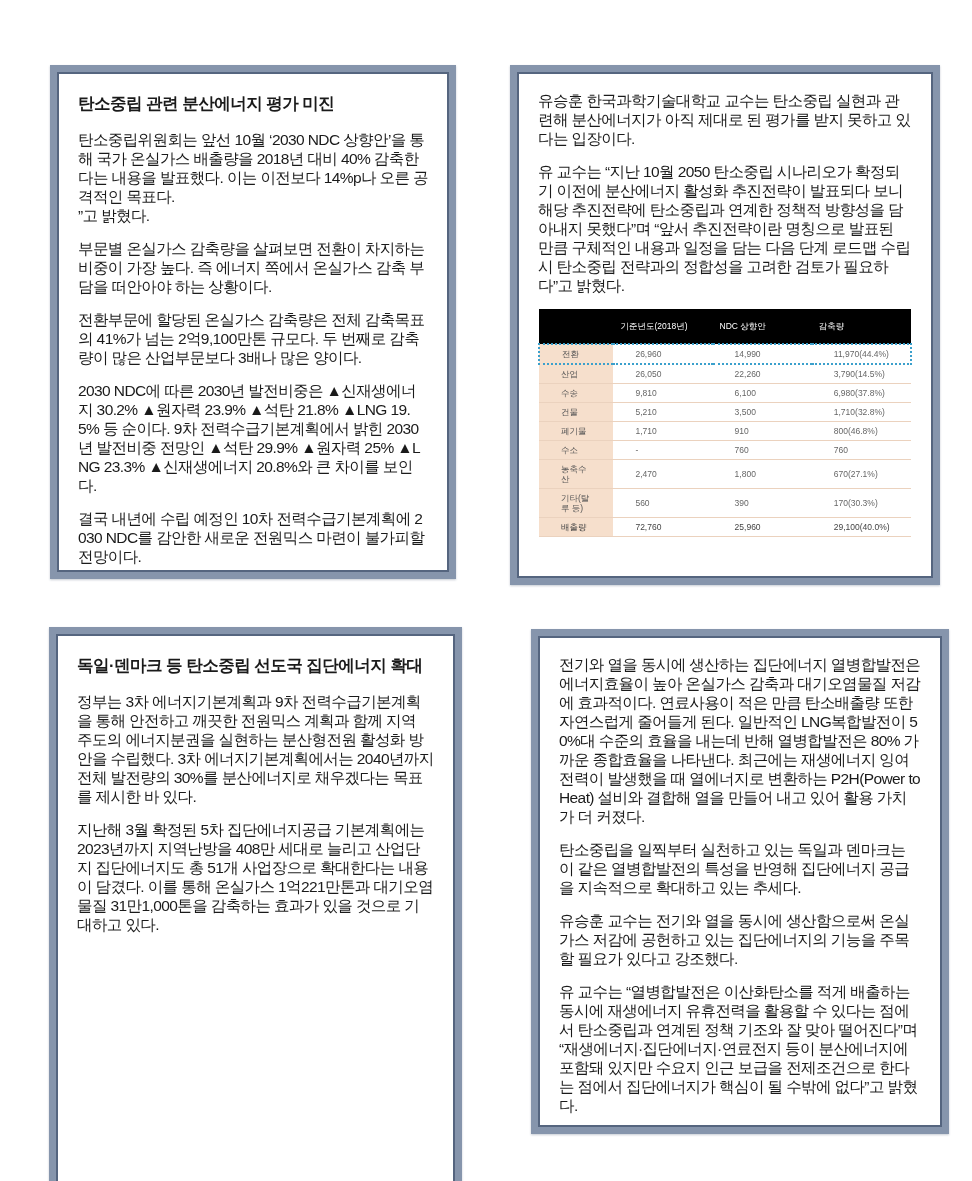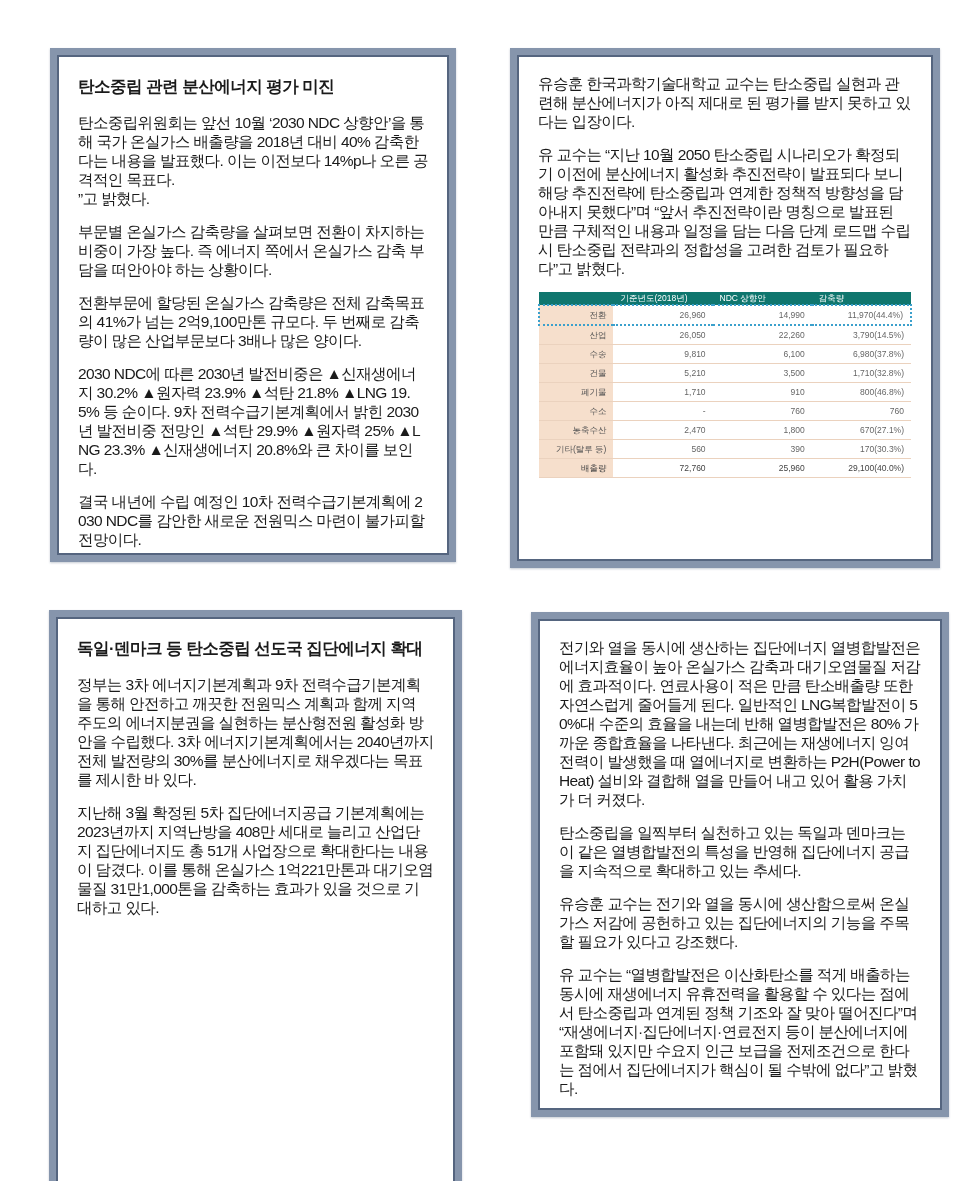--- a/index.html
+++ b/index.html
@@ -4,20 +4,21 @@
 <style>
   html,body{margin:0;padding:0;}
   body{
     width:972px;height:1181px;position:relative;background:#ffffff;
     font-family:"Liberation Sans","DejaVu Sans",sans-serif;
     color:#1a1a1a;
   }
   .frame{
     position:absolute;background:#8695AC;padding:7px;box-sizing:border-box;
     box-shadow:0 1px 2px rgba(90,105,130,.35);
+    margin-top:17px;
   }
   .frame-inner{
     background:#ffffff;border:2px solid #55657F;width:100%;height:100%;
     box-sizing:border-box;padding:17px 19px;overflow:hidden;
   }
   .frame1{left:50px;top:48px;width:406px;height:514px;}
   .frame2{left:510px;top:48px;width:430px;height:520px;}
   .frame3{left:49px;top:610px;width:413px;height:629px;}
   .frame4{left:531px;top:612px;width:418px;height:505px;}
   .box-title{
@@ -31,26 +32,26 @@
   .para:last-child{margin-bottom:0;}
   
   .ndc-table-wrap{margin-top:10px;}
   table.ndc{
     width:100%;border-collapse:collapse;table-layout:fixed;
     font-size:8.5px;line-height:10px;
   }
   table.ndc col.c-label{width:20%;}
   table.ndc col.c-val{width:26.66%;}
   table.ndc th{
-    background:#0f766e;color:#ffffff;font-weight:normal;text-align:left;
-    padding:1px 7px;border:none;
+    background:#000000;color:#ffffff;font-weight:normal;text-align:left;
+    padding:12px 7px;border:none;
   }
   table.ndc td{
-    padding:4px 7px;background:#ffffff;color:#666666;
-    border-bottom:1px solid #EBD2BE;text-align:right;
+    padding:4px 22px;background:#ffffff;color:#666666;
+    border-bottom:1px solid #EBD2BE;text-align:left;
   }
   table.ndc td.lbl{background:#F6DFCC;color:#555555;}
   table.ndc tr:last-child td.lbl,
   table.ndc tr:last-child td{font-weight:normal;color:#444;}
   table.ndc tr.hl td{
     border-top:2px dotted #3BA0CC;border-bottom:2px dotted #3BA0CC;
   }
   table.ndc tr.hl td:first-child{border-left:2px dotted #3BA0CC;}
   table.ndc tr.hl td:last-child{border-right:2px dotted #3BA0CC;}
 </style>

